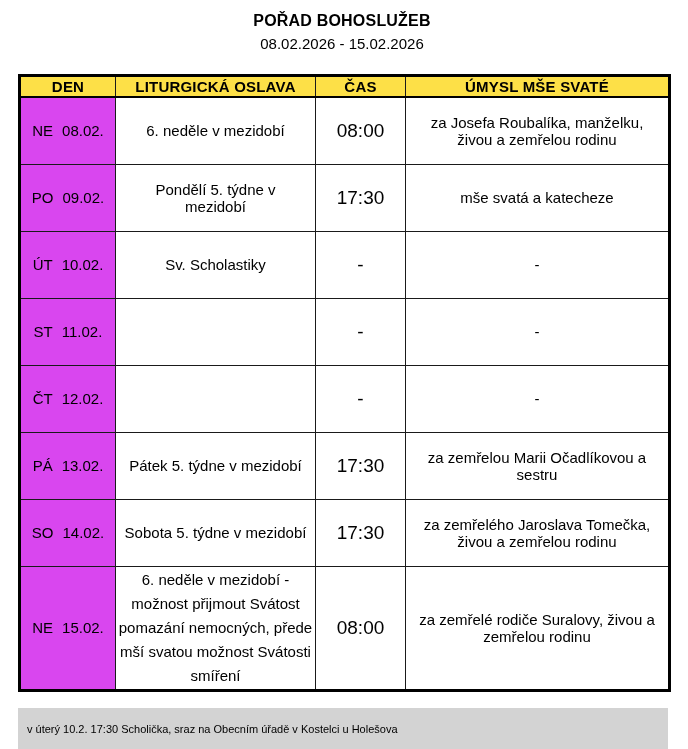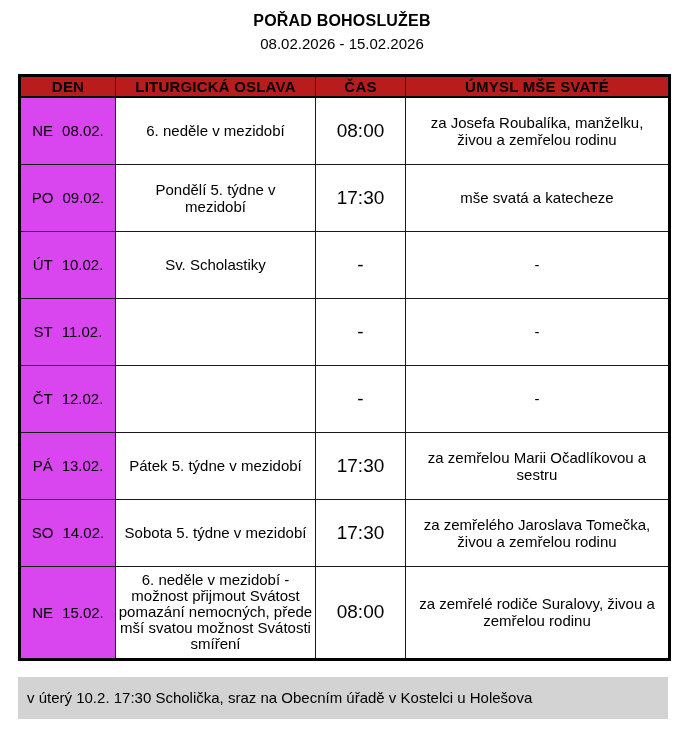--- a/index.html
+++ b/index.html
@@ -47,21 +47,21 @@
     width: 650px;
     margin: 21px 0 0 18px;
     border: 3px solid #000000;
   }
   .schedule th, .schedule td {
     border: 1.5px solid #1a1a1a;
     box-sizing: border-box;
     overflow: hidden;
   }
   .schedule thead th {
-    background: #b91c1c;
+    background: #fde047;
     height: 21px;
     font-size: 15px;
     font-weight: bold;
     text-align: center;
     vertical-align: middle;
     border-bottom: 2px solid #000000;
     letter-spacing: 0.2px;
   }
   .schedule tbody tr { height: 67px; }
   .schedule tbody tr.tall { height: 93px; }
@@ -86,33 +86,33 @@
     text-align: center;
     vertical-align: middle;
     padding: 2px 8px;
     line-height: 17px;
   }
   td.time-cell {
     font-size: 19px;
     text-align: center;
     vertical-align: middle;
   }
-  tr.tall td.celebration-cell { line-height: 16px; padding: 1px 0; }
+  tr.tall td.celebration-cell { line-height: 24px; padding: 1px 0; }
 
   
   .footer-note {
     width: 650px;
     height: 42px;
     margin: 16px 0 0 18px;
     background: #d3d3d3;
     display: flex;
     align-items: center;
     box-sizing: border-box;
     padding-left: 9px;
-    font-size: 15px;
+    font-size: 11px;
   }
 </style>
 </head>
 <body>
 
 <div class="page">
 
   <div class="title-block">
     <div class="title-main">POŘAD BOHOSLUŽEB</div>
     <div class="title-dates">08.02.2026 - 15.02.2026</div>

